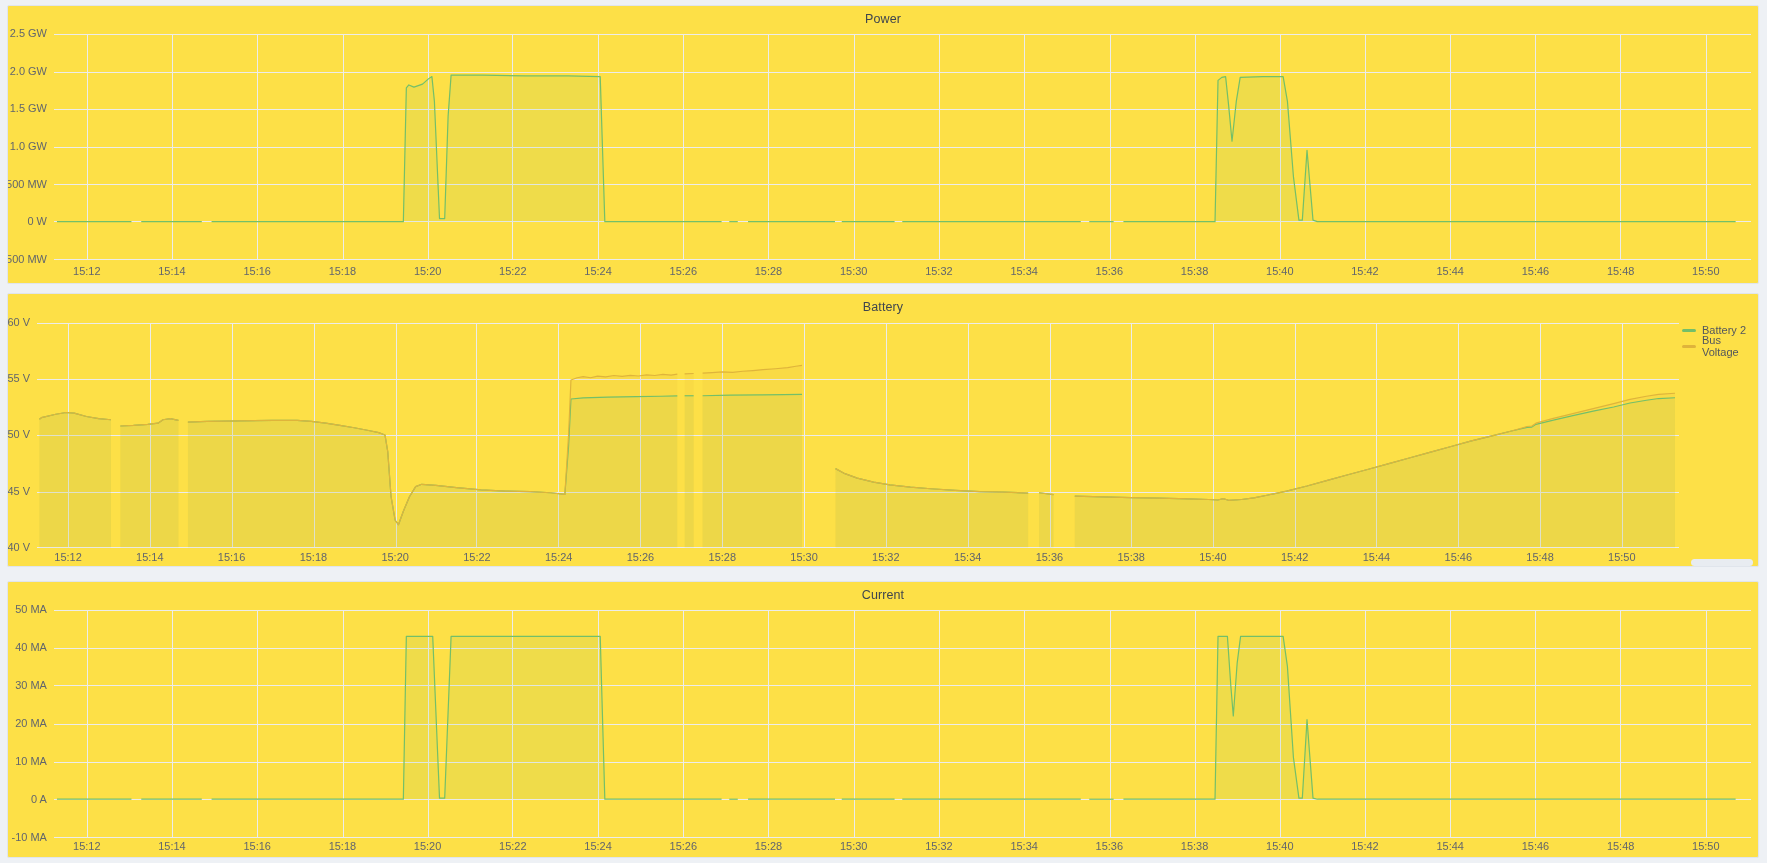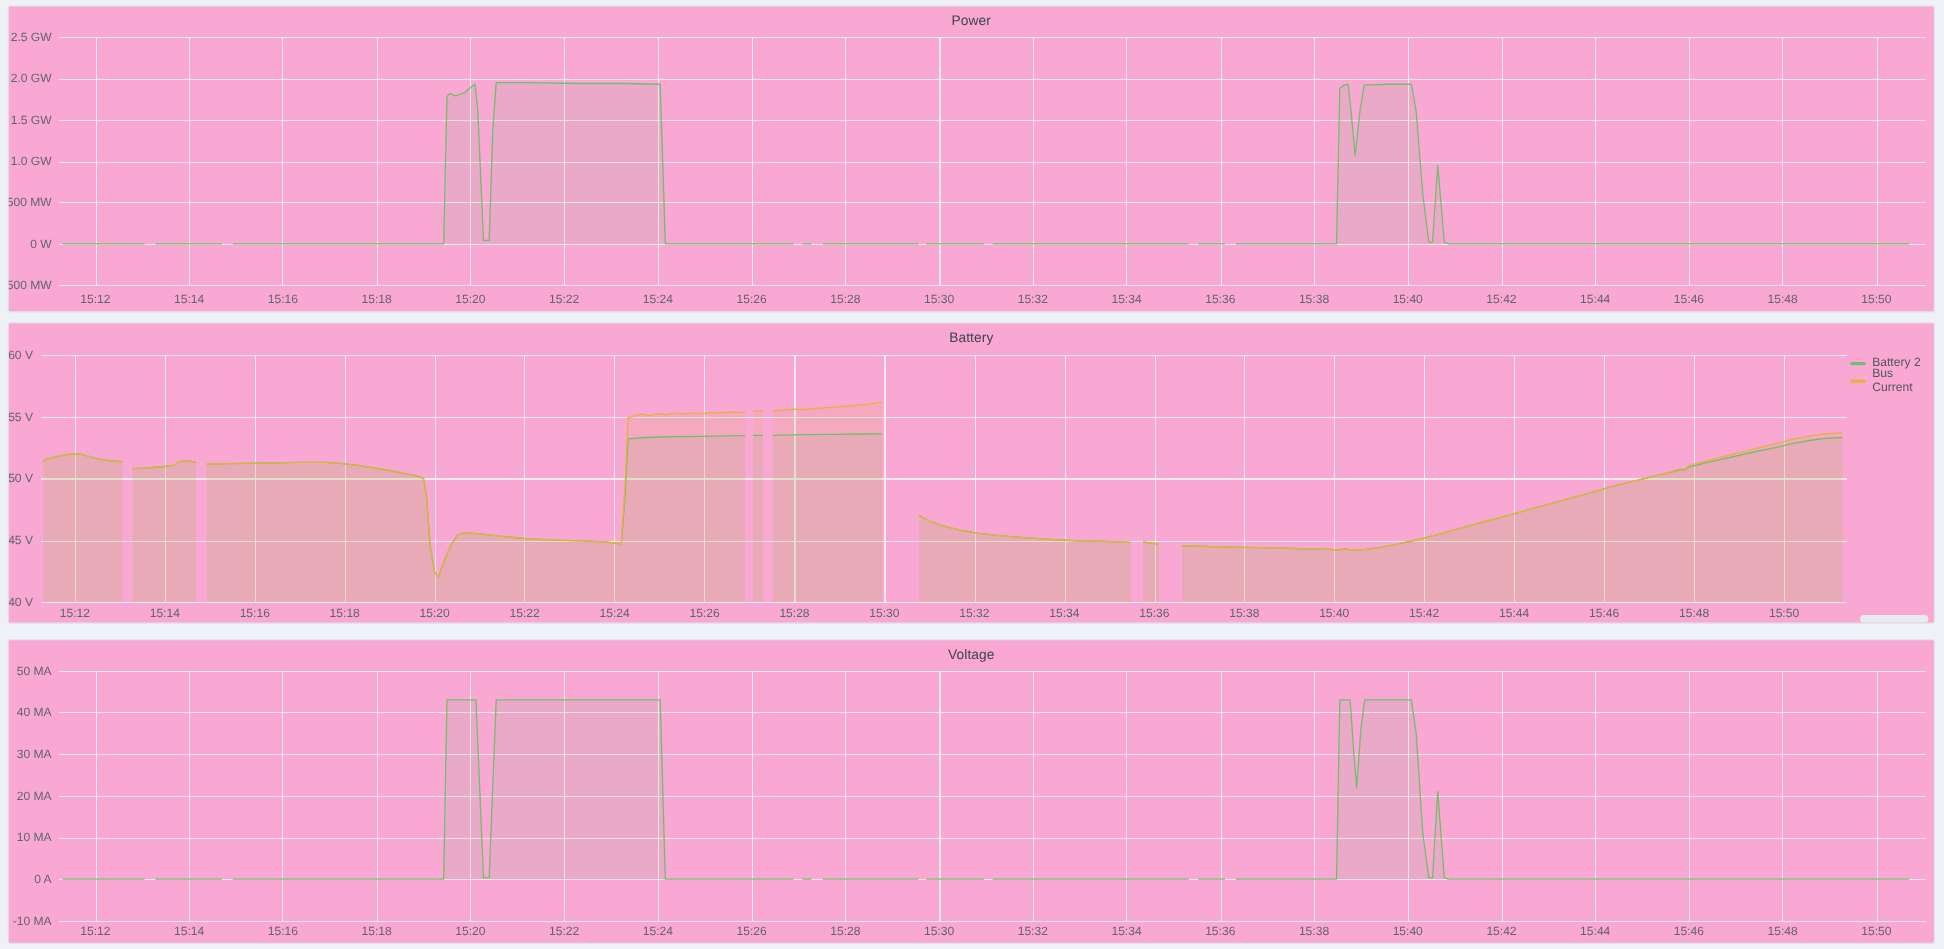--- a/index.html
+++ b/index.html
@@ -3,21 +3,21 @@
 <meta charset="utf-8">
 <style>
   html,body{margin:0;padding:0}
   body{
     width:1767px;height:863px;position:relative;overflow:hidden;
     background:#eef1f5;
     font-family:"Liberation Sans", sans-serif;
   }
   .panel{
     position:absolute;left:7px;width:1752px;
-    background:#f9a8d4;border:1px solid #e0e5ec;border-radius:2px;
+    background:#fde047;border:1px solid #e0e5ec;border-radius:2px;
     box-sizing:border-box;
   }
   #panel-power{top:5px;height:279px}
   #panel-voltage{top:293px;height:274px}
   #panel-current{top:581px;height:277px}
   .panel-title{
     position:absolute;top:6px;left:0;right:0;text-align:center;
     font-size:12.5px;font-weight:500;color:#3f454e;letter-spacing:.1px;
     cursor:pointer;z-index:2;
   }
@@ -219,28 +219,28 @@
         <rect x="29" y="29" width="1644" height="226" fill="transparent"></rect>
       </svg>
     </div>
 <div class="legend" style="left: 1674px; top: 28px;">
       <div class="legend-row">
         <span class="legend-dash" style="background: rgb(115, 191, 105);"></span>
         <span>Battery 2</span>
       </div>
       <div class="legend-row">
         <span class="legend-dash" style="background: rgb(223, 180, 59);"></span>
-        <span>Bus Current</span>
+        <span>Bus Voltage</span>
       </div>
     </div>
     <div class="legend-scroll" style="left: 1683px; top: 265px;"></div>
   </div>
 
 <div class="panel" id="panel-current">
-  <div class="panel-title">Voltage</div>
+  <div class="panel-title">Current</div>
   <div class="chart-host">
       <svg viewBox="0 0 1752 277" preserveAspectRatio="none">
         <g stroke="#ececec" stroke-width="1" shape-rendering="crispEdges">
           <line x1="46" x2="1745" y1="28.5" y2="28.5"></line>
           <line x1="46" x2="1745" y1="66.5" y2="66.5"></line>
           <line x1="46" x2="1745" y1="104.5" y2="104.5"></line>
           <line x1="46" x2="1745" y1="143.5" y2="143.5"></line>
           <line x1="46" x2="1745" y1="181.5" y2="181.5"></line>
           <line x1="46" x2="1745" y1="219.5" y2="219.5"></line>
           <line x1="46" x2="1745" y1="257.5" y2="257.5"></line>

